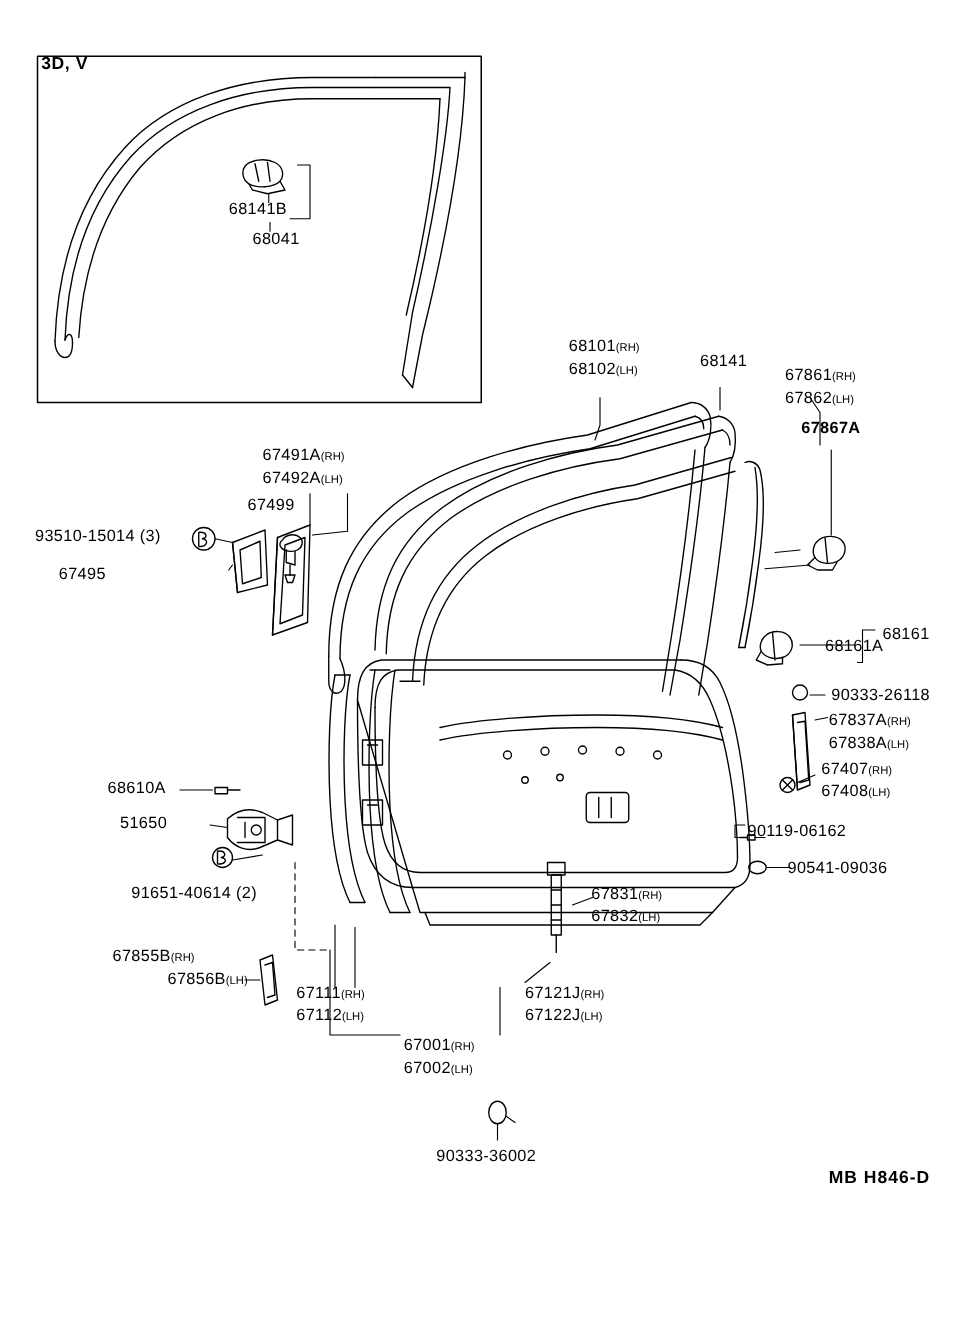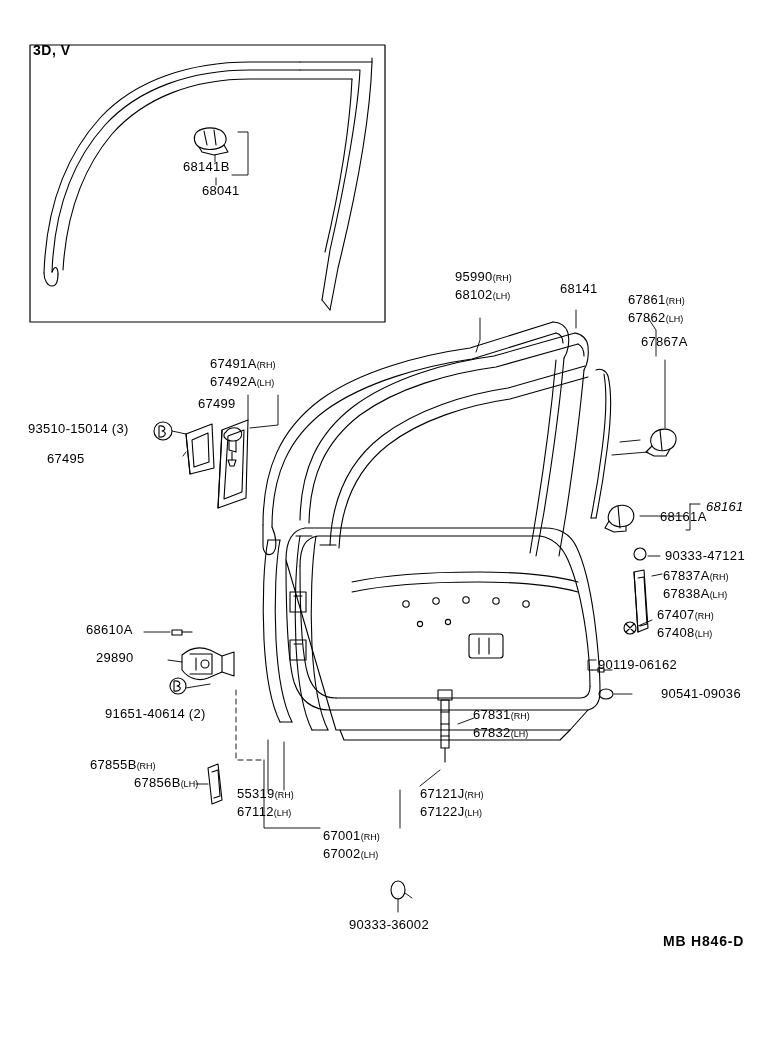--- a/index.html
+++ b/index.html
@@ -254,37 +254,37 @@
 
     </g>
   </svg>
 
   <div class="inset-title" style="left:33px; top:42px;">3D, V</div>
 
   <div class="lbl" style="left:183px; top:160px;">68141B</div>
   <div class="lbl" style="left:202px; top:184px;">68041</div>
 
   <div class="lbl" style="left:455px; top:270px;">
-    <span>95990</span><span class="sfx">(RH)</span>
+    <span>68101</span><span class="sfx">(RH)</span>
   </div>
   <div class="lbl" style="left:455px; top:288px;">
     <span>68102</span><span class="sfx">(LH)</span>
   </div>
 
   <div class="lbl" style="left:560px; top:282px;">
     <span>68141</span>
   </div>
 
   <div class="lbl" style="left:628px; top:293px;">
     <span>67861</span><span class="sfx">(RH)</span>
   </div>
   <div class="lbl" style="left:628px; top:311px;">
     <span>67862</span><span class="sfx">(LH)</span>
   </div>
-  <div class="lbl" style="left:641px; top:335px;">
+  <div class="lbl" style="left:641px; top:335px;font-weight:bold;">
     <span>67867A</span>
   </div>
 
   <div class="lbl" style="left:210px; top:357px;text-align:right;">
     <span>67491A</span><span class="sfx">(RH)</span>
   </div>
   <div class="lbl" style="left:210px; top:375px;">
     <span>67492A</span><span class="sfx">(LH)</span>
   </div>
 
@@ -297,71 +297,71 @@
     <span>(3)</span>
   </div>
 
   <div class="lbl" style="left:47px; top:452px;">
     <span>67495</span>
   </div>
 
   <div class="lbl" style="left:660px; top:510px;">
     <span>68161A</span>
   </div>
-  <div class="lbl" style="left:706px; top:500px;font-style:italic;">
+  <div class="lbl" style="left:706px; top:500px;">
     <span>68161</span>
   </div>
 
   <div class="lbl" style="left:665px; top:549px;">
-    <span>90333-47121</span>
+    <span>90333-26118</span>
   </div>
 
   <div class="lbl" style="left:663px; top:569px;">
     <span>67837A</span><span class="sfx">(RH)</span>
   </div>
   <div class="lbl" style="left:663px; top:587px;">
     <span>67838A</span><span class="sfx">(LH)</span>
   </div>
 
   <div class="lbl" style="left:657px; top:608px;">
     <span>67407</span><span class="sfx">(RH)</span>
   </div>
   <div class="lbl" style="left:657px; top:626px;">
     <span>67408</span><span class="sfx">(LH)</span>
   </div>
 
   <div class="lbl" style="left:598px; top:658px;">
     <span>90119-06162</span>
   </div>
 
-  <div class="lbl" style="left:661px; top:687px;">
+  <div class="lbl" style="left:630px; top:687px;">
     <span>90541-09036</span>
   </div>
 
   <div class="lbl" style="left:86px; top:623px;">
     <span>68610A</span>
   </div>
   <div class="lbl" style="left:96px; top:651px;">
-    <span>29890</span>
+    <span>51650</span>
   </div>
 
   <div class="lbl" style="left:105px; top:707px;">
     <span>91651-40614</span>
     <span>(2)</span>
   </div>
 
   <div class="lbl" style="left:90px; top:758px;">
     <span>67855B</span><span class="sfx">(RH)</span>
   </div>
   <div class="lbl" style="left:90px; top:776px;margin-left:44px;">
     <span>67856B</span><span class="sfx">(LH)</span>
   </div>
 
   <div class="lbl" style="left:237px; top:787px;">
-    <span>55319</span><span class="sfx">(RH)</span>
+    <span>67111</span><span class="sfx">(RH)</span>
   </div>
   <div class="lbl" style="left:237px; top:805px;">
     <span>67112</span><span class="sfx">(LH)</span>
   </div>
 
   <div class="lbl" style="left:420px; top:787px;">
     <span>67121J</span><span class="sfx">(RH)</span>
   </div>
   <div class="lbl" style="left:420px; top:805px;">
     <span>67122J</span><span class="sfx">(LH)</span>

